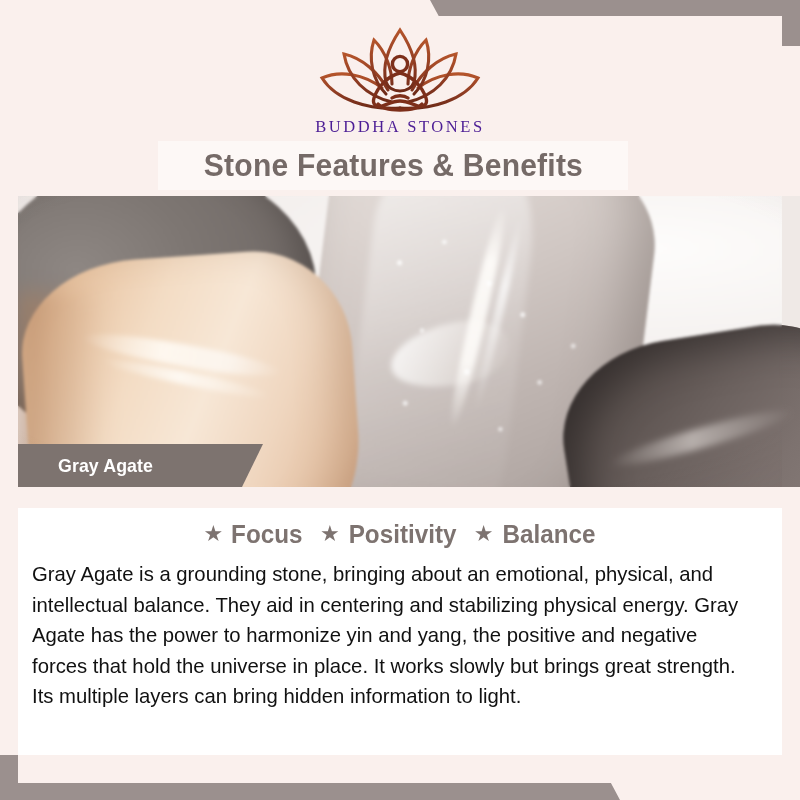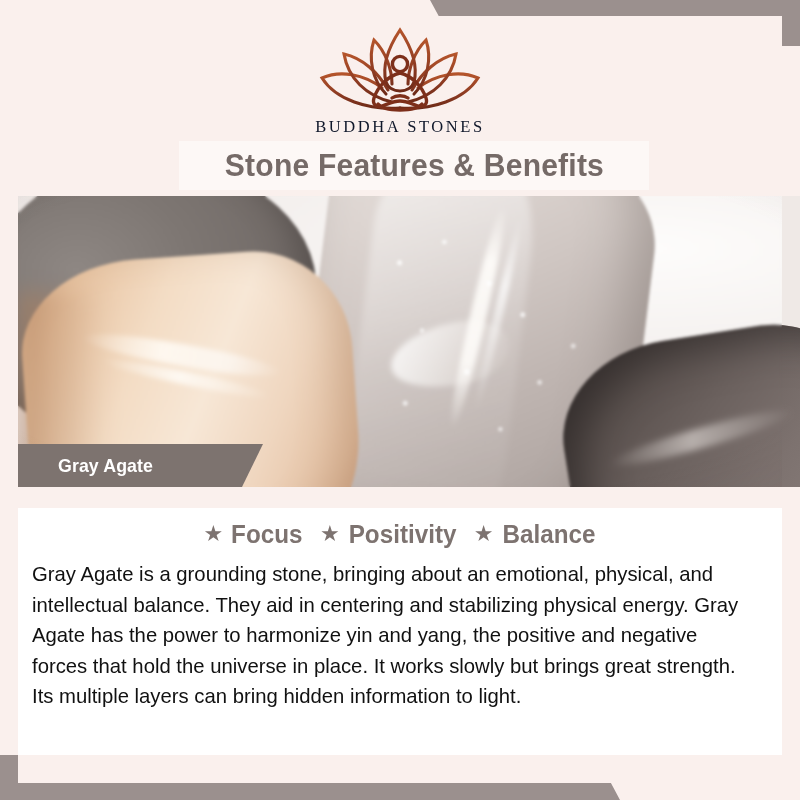--- a/index.html
+++ b/index.html
@@ -70,28 +70,28 @@
   .lotus {
     display: block;
     margin: 0 auto;
   }
 
   .brand {
     margin-top: 1px;
     font-family: "Liberation Serif", serif;
     font-size: 16.5px;
     letter-spacing: 2.6px;
-    color: #0f172a;
+    color: #4c1d95;
     text-align: center;
   }
 
   
   .title-banner {
     position: absolute;
-    left: 161px;
+    left: 140px;
     top: 125px;
     width: 470px;
     height: 49px;
     background: #fdf8f6;
     display: flex;
     align-items: center;
     justify-content: center;
   }
   .title-banner .title-text {
     font-family: "Liberation Sans Narrow", "Liberation Sans", sans-serif;

